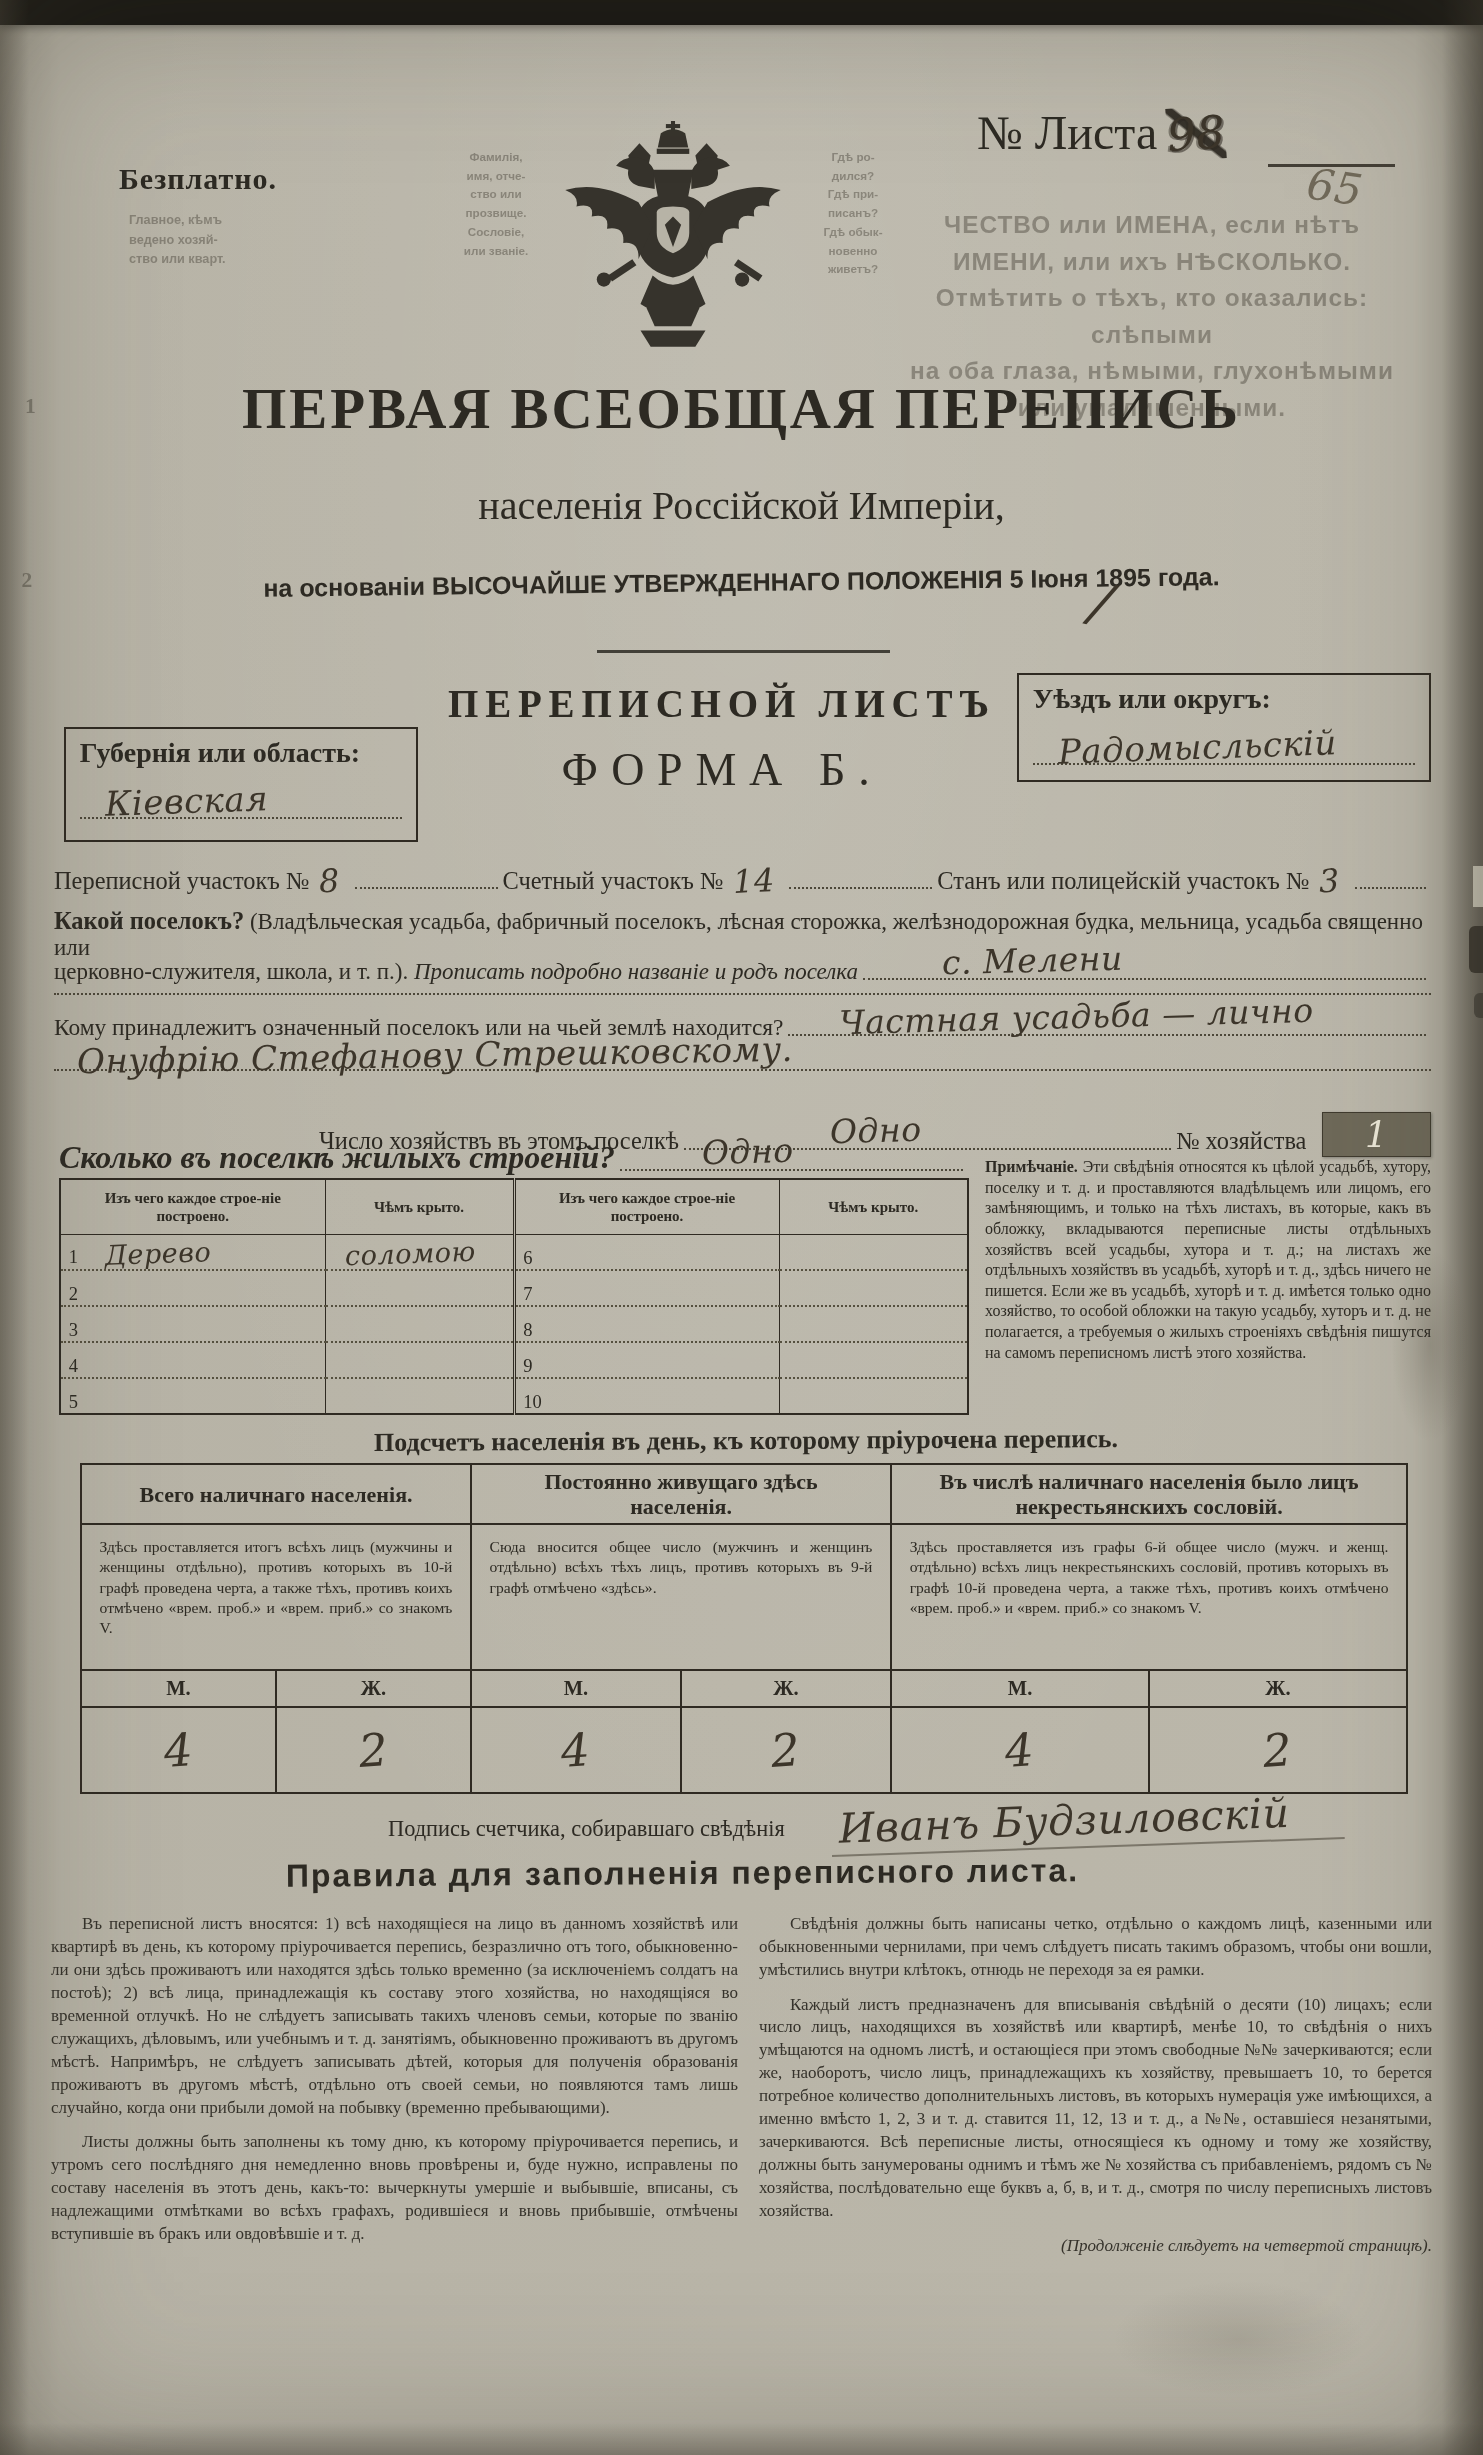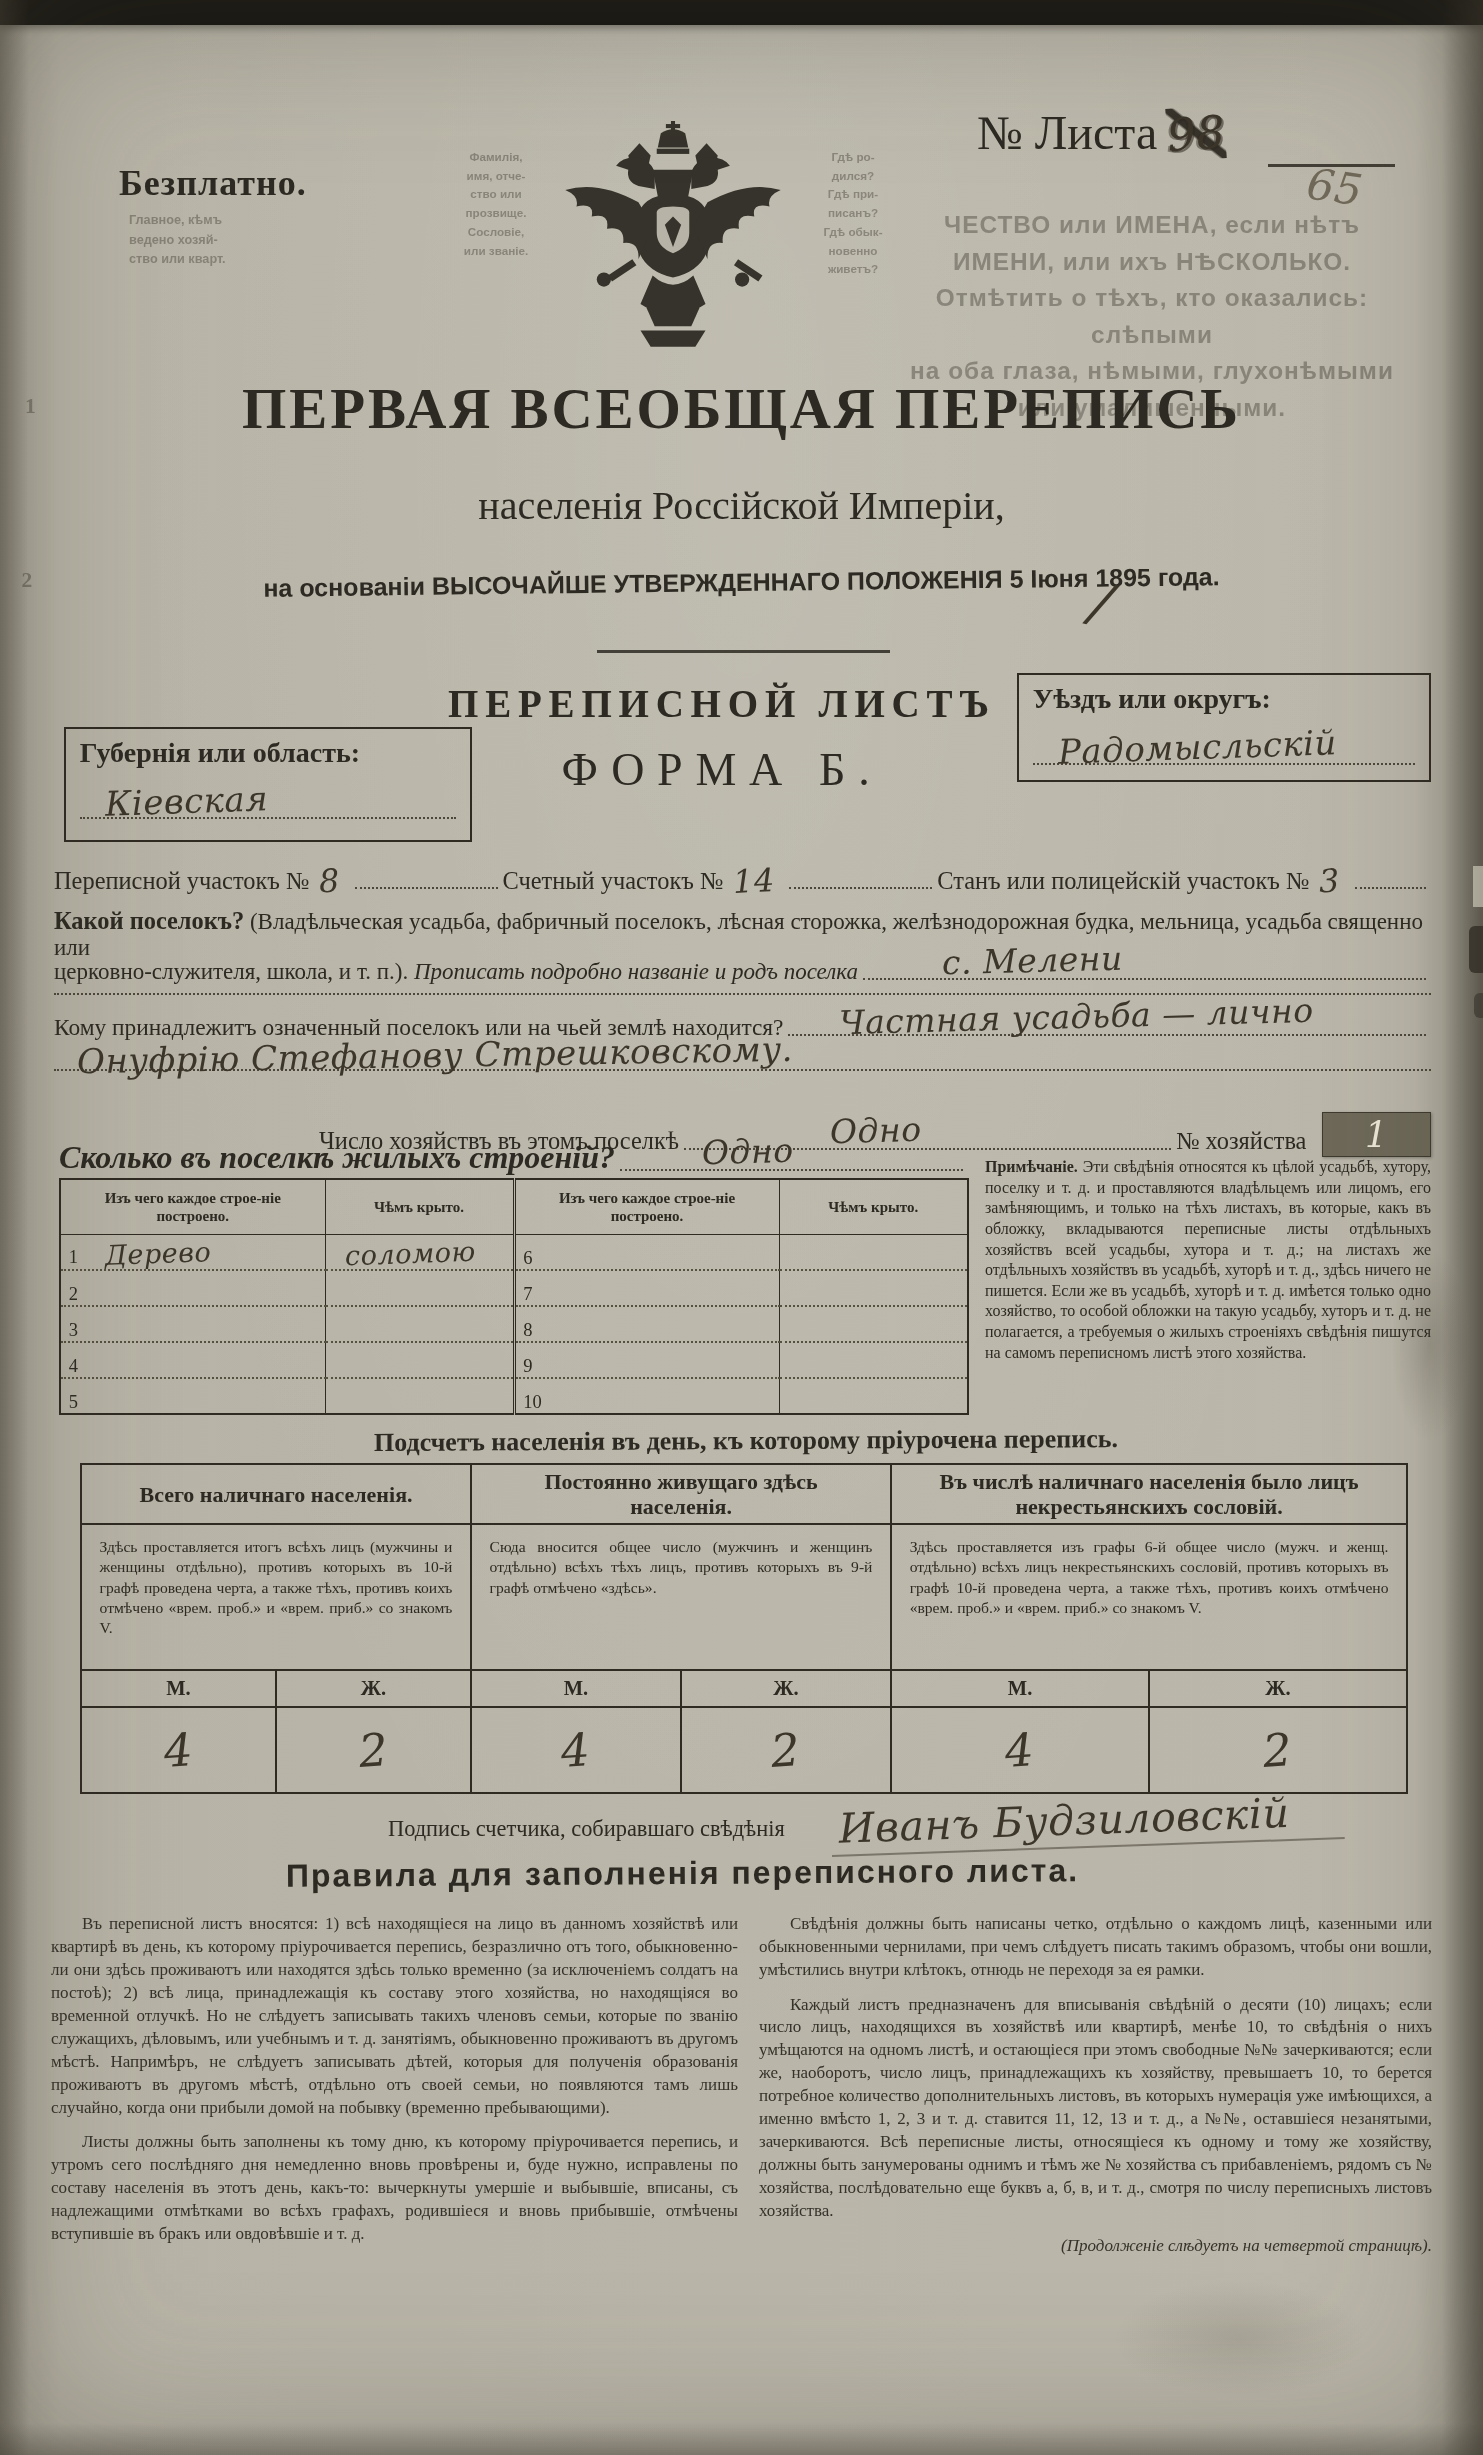--- a/index.html
+++ b/index.html
@@ -33,21 +33,21 @@
   .bleed { color: rgba(60,55,46,.40); filter: blur(0.5px); font-family:"Liberation Sans",sans-serif; font-weight:bold; }
   .bleed-right { position:absolute; left:873px; top:207px; width:558px; text-align:center; font-size:24.4px; line-height:1.5; letter-spacing:1px; }
   .ghost-col { position:absolute; width:90px; font-size:11.7px; line-height:1.6; text-align:center; }
   .gc-left  { left:451px; top:148px; }
   .gc-right { left:808px; top:148px; }
   .ghost-free { position:absolute; left:129px; top:211px; width:224px; font-size:12.7px; line-height:1.55; }
   .mm { position:absolute; font-size:21.5px; color:rgba(58,54,46,.42); font-weight:bold; }
   .mm1 { left:25px; top:394px; } .mm2 { left:21.5px; top:568px; }
 
   
-  .free { position:absolute; left:119px; top:162px; font-size:36px; font-weight:bold; letter-spacing:1px; }
+  .free { position:absolute; left:119px; top:162px; font-size:30px; font-weight:bold; letter-spacing:1px; }
   .eagle { position:absolute; left:551px; top:121px; width:244px; height:248px; opacity:.94; filter:blur(0.3px); }
   .sheetno { position:absolute; left:977px; top:105px; font-size:48px; white-space:nowrap; }
   .hand98 { font-size:45px; margin-left:9.8px; display:inline-block; transform:rotate(-4deg);
             text-shadow:2px 2px 0 rgba(47,42,34,.55), -2px 1px 0 rgba(47,42,34,.45);
             background:linear-gradient(to top right, transparent 44%, rgba(40,36,29,.9) 47%, rgba(40,36,29,.9) 55%, transparent 58%); }
   .sheet-line { position:absolute; left:1268px; top:164px; width:127px; border-bottom:3.4px solid rgba(47,42,34,.85); }
   .pencil65 { position:absolute; left:1307px; top:162px; font-size:43px; color:rgba(104,96,80,.9); transform:rotate(8deg); }
   .slashmark { position:absolute; left:1092px; top:571px; font-size:55px; transform:rotate(14deg); }
 
   
@@ -55,21 +55,21 @@
   .t2 { position:absolute; left:0; right:0; top:482px; text-align:center; font-size:40px; }
   .t3 { position:absolute; left:0; right:0; top:568px; text-align:center; font-size:25px; font-weight:bold;
         font-family:"Liberation Sans",sans-serif; transform:rotate(-.7deg); }
   .divider { position:absolute; left:597px; top:650px; width:293px; border-top:3.9px solid rgba(45,42,35,.85); }
 
   
   .ft1 { position:absolute; left:410px; top:681px; width:624px; text-align:center; font-size:39px; font-weight:bold; letter-spacing:6.8px; }
   .ft2 { position:absolute; left:410px; top:743px; width:624px; text-align:center; font-size:46px; font-weight:normal; letter-spacing:12.7px; }
   .box { position:absolute; border:2.4px solid #2f2a22; padding:7.8px 13.7px; }
   .box-uezd { left:1017px; top:673px; width:414px; height:109px; }
-  .box-gub  { left:64px;  top:727px; width:408px; height:115px; }
+  .box-gub  { left:64px;  top:727px; width:354px; height:115px; }
   .box .lbl { font-size:28px; font-weight:bold; }
   .box .dotline { margin-top:19.5px; border-bottom:2.4px dotted #4c4739; position:relative; height:31px; }
   .box .dotline .hand { position:absolute; left:25px; bottom:-3.9px; font-size:34px; transform:rotate(-2deg); }
 
   
   .row { position:absolute; left:54px; width:1377px; display:flex; align-items:flex-end; }
   .fill { flex-grow:1; border-bottom:2.4px dotted #4c4739; margin:0 4.9px 5.9px; }
   .fillwrap { flex:1; position:relative; border-bottom:2.4px dotted #4c4739; margin:0 4.9px 4.9px; height:7.8px; }
   .fillwrap .hand { position:absolute; bottom:-2px; font-size:33px; transform:rotate(-1.5deg); }
   .nw { white-space:nowrap; }

